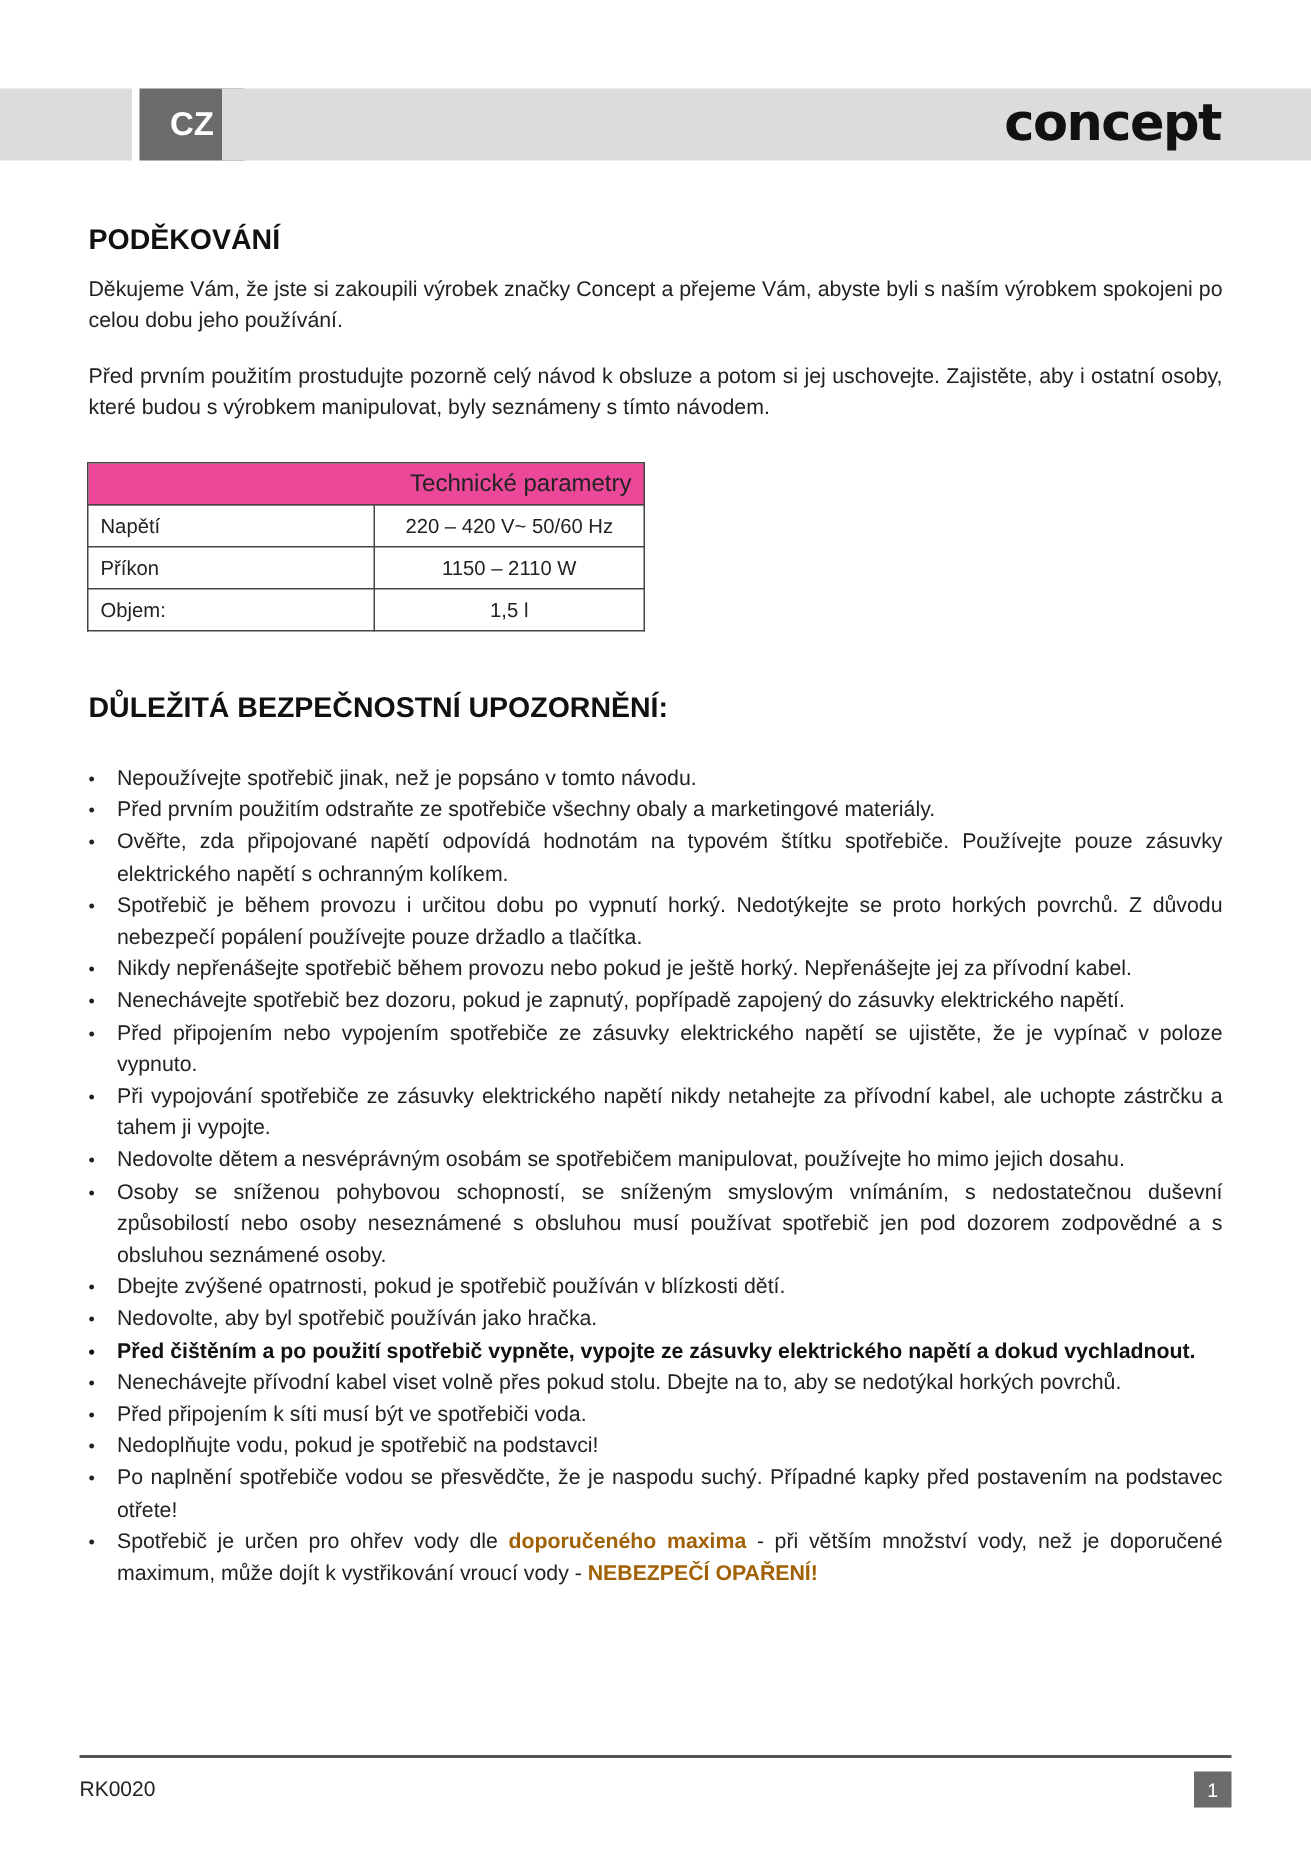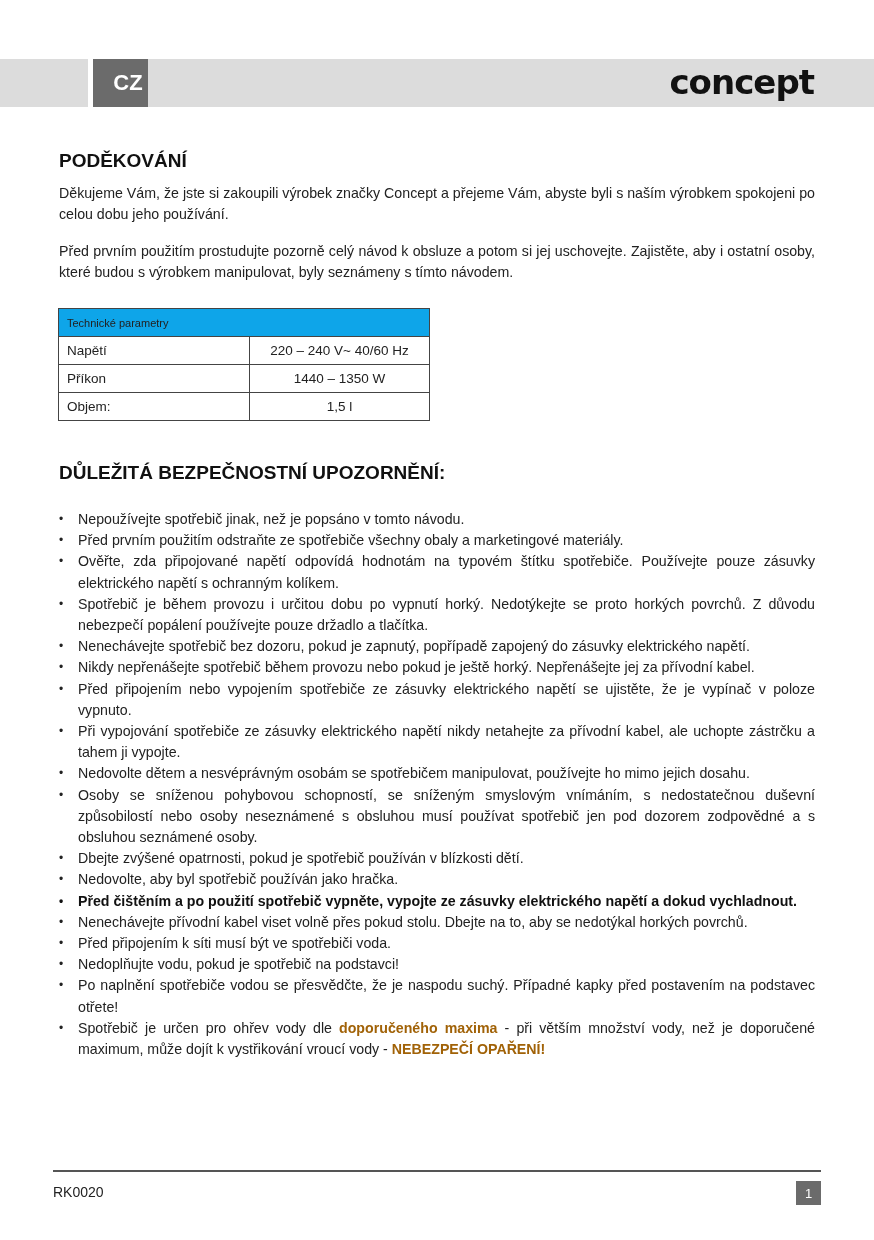--- a/index.html
+++ b/index.html
@@ -16,21 +16,21 @@
   h1.section { font-size: 19px; font-weight: bold; margin: 0; color: #111; }
   .h1-thanks { position: absolute; left: 59px; top: 150px; font-size: 19px; }
   .h1-safety { position: absolute; left: 59px; top: 462px; font-size: 20px; }
   p.para { margin: 0; font-size: 14.2px; line-height: 21px; text-align: justify; color: #222; }
   .p1 { position: absolute; left: 59px; top: 183px; width: 756px; }
   .p2 { position: absolute; left: 59px; top: 241px; width: 756px; }
 
   table.spec { position: absolute; left: 58px; top: 308px; width: 372px; border-collapse: collapse;
     font-size: 13.5px; color: #222; }
   table.spec td, table.spec th { border: 1px solid #444; height: 27px; padding: 0 8px; }
-  table.spec th { background: #0ea5e9; font-weight: normal; font-size: 11px; text-align: left; }
+  table.spec th { background: #ec4899; font-weight: normal; font-size: 16px; text-align: right; }
   table.spec td.val { text-align: center; }
   table.spec td.lbl { width: 174px; }
 
   ul.bullets { position: absolute; left: 59px; top: 509px; width: 756px; margin: 0; padding: 0; list-style: none; }
   ul.bullets li { position: relative; padding-left: 19px; font-size: 14.2px; line-height: 21.2px; text-align: justify; color: #222; }
   ul.bullets li::before { content: "•"; position: absolute; left: 0; top: 0; font-size: 12px; }
   ul.bullets li.bold { font-weight: bold; color: #111; }
   b { color: #a16207; }
 
   .footer-rule { position: absolute; left: 53px; top: 1170px; width: 768px; height: 2px; background: #555; }
@@ -50,42 +50,42 @@
 <p class="para p1">Děkujeme Vám, že jste si zakoupili výrobek značky Concept a přejeme Vám, abyste byli s naším výrobkem spokojeni po celou dobu jeho používání.</p>
 <p class="para p2">Před prvním použitím prostudujte pozorně celý návod k obsluze a potom si jej uschovejte. Zajistěte, aby i ostatní osoby, které budou s výrobkem manipulovat, byly seznámeny s tímto návodem.</p>
 
 <table class="spec">
   <tbody>
       <tr>
     <th colspan="2">Technické parametry</th>
   </tr>
   <tr>
     <td class="lbl">Napětí</td>
-    <td class="val">220 – 240 V~ 40/60 Hz</td>
+    <td class="val">220 – 420 V~ 50/60 Hz</td>
   </tr>
   <tr>
     <td class="lbl">Příkon</td>
-    <td class="val">1440 – 1350 W</td>
+    <td class="val">1150 – 2110 W</td>
   </tr>
   <tr>
     <td class="lbl">Objem:</td>
     <td class="val">1,5 l</td>
   </tr>
 </tbody>
   </table>
 
 <h1 class="section h1-safety">DŮLEŽITÁ BEZPEČNOSTNÍ UPOZORNĚNÍ:</h1>
 
 <ul class="bullets">
   <li>Nepoužívejte spotřebič jinak, než je popsáno v tomto návodu.</li>
   <li>Před prvním použitím odstraňte ze spotřebiče všechny obaly a marketingové materiály.</li>
   <li>Ověřte, zda připojované napětí odpovídá hodnotám na typovém štítku spotřebiče. Používejte pouze zásuvky elektrického napětí s ochranným kolíkem.</li>
   <li>Spotřebič je během provozu i určitou dobu po vypnutí horký. Nedotýkejte se proto horkých povrchů. Z důvodu nebezpečí popálení používejte pouze držadlo a tlačítka.</li>
+  <li>Nikdy nepřenášejte spotřebič během provozu nebo pokud je ještě horký. Nepřenášejte jej za přívodní kabel.</li>
   <li>Nenechávejte spotřebič bez dozoru, pokud je zapnutý, popřípadě zapojený do zásuvky elektrického napětí.</li>
-  <li>Nikdy nepřenášejte spotřebič během provozu nebo pokud je ještě horký. Nepřenášejte jej za přívodní kabel.</li>
   <li>Před připojením nebo vypojením spotřebiče ze zásuvky elektrického napětí se ujistěte, že je vypínač v poloze vypnuto.</li>
   <li>Při vypojování spotřebiče ze zásuvky elektrického napětí nikdy netahejte za přívodní kabel, ale uchopte zástrčku a tahem ji vypojte.</li>
   <li>Nedovolte dětem a nesvéprávným osobám se spotřebičem manipulovat, používejte ho mimo jejich dosahu.</li>
   <li>Osoby se sníženou pohybovou schopností, se sníženým smyslovým vnímáním, s nedostatečnou duševní způsobilostí nebo osoby neseznámené s obsluhou musí používat spotřebič jen pod dozorem zodpovědné a s obsluhou seznámené osoby.</li>
   <li>Dbejte zvýšené opatrnosti, pokud je spotřebič používán v blízkosti dětí.</li>
   <li>Nedovolte, aby byl spotřebič používán jako hračka.</li>
   <li class="bold">Před čištěním a po použití spotřebič vypněte, vypojte ze zásuvky elektrického napětí a dokud vychladnout.</li>
   <li>Nenechávejte přívodní kabel viset volně přes pokud stolu. Dbejte na to, aby se nedotýkal horkých povrchů.</li>
   <li>Před připojením k síti musí být ve spotřebiči voda.</li>
   <li>Nedoplňujte vodu, pokud je spotřebič na podstavci!</li>

